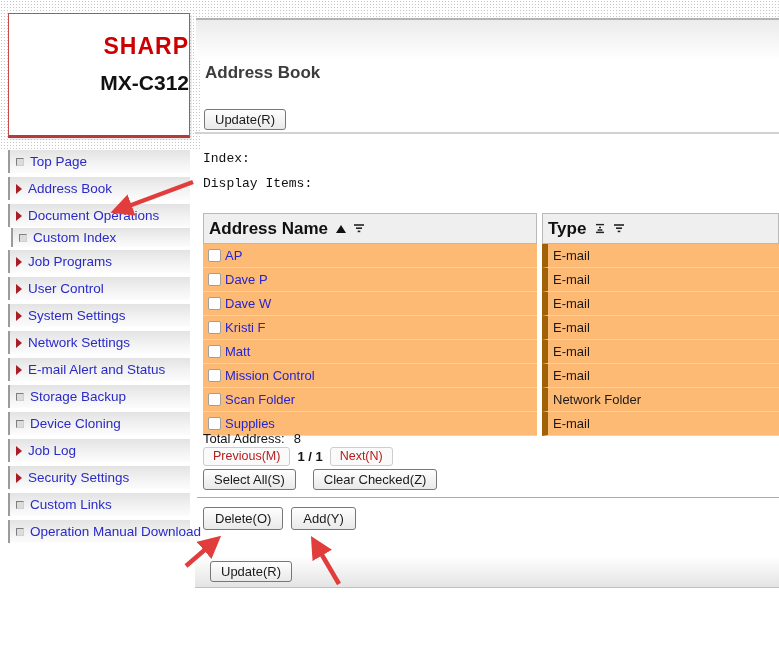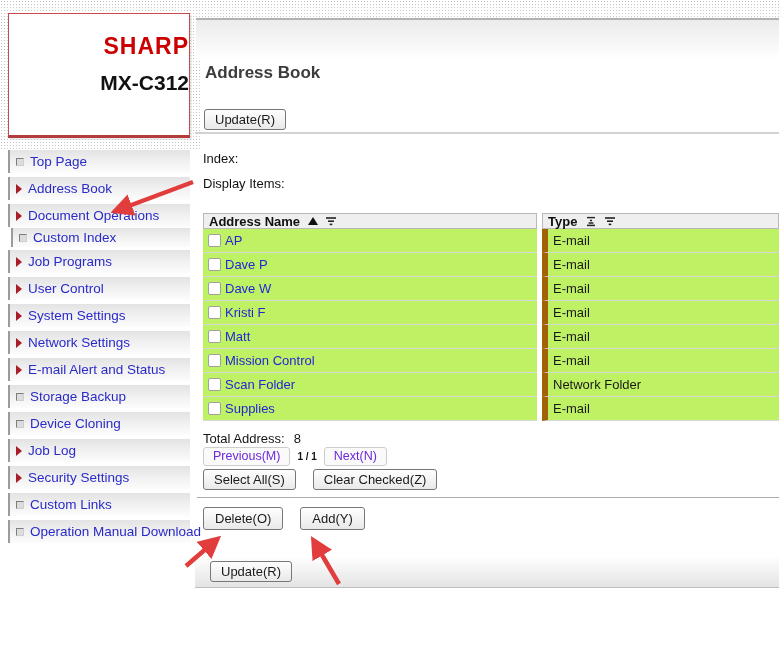--- a/index.html
+++ b/index.html
@@ -42,62 +42,62 @@
   .content-topgrad{position:absolute;left:196px;right:0;top:20px;height:40px;
     background:linear-gradient(180deg,#ebebeb,#ffffff);}
   .page-title{position:absolute;left:205px;top:63px;font-size:17px;font-weight:bold;color:#3c3c3c;}
 
   
   .btn{
     display:inline-block;font-family:"Liberation Sans",sans-serif;font-size:13px;color:#1a1a1a;
     background:linear-gradient(180deg,#fefefe,#e9e9e9);
     border:1px solid #777;border-radius:3px;padding:2px 10px;line-height:15px;cursor:pointer;
   }
-  .btn.disabled{color:#6d28d9;border-color:#cdcdcd;background:#fafafa;cursor:default;}
+  .btn.disabled{color:#b91c1c;border-color:#cdcdcd;background:#fafafa;cursor:default;}
   .upd-top{position:absolute;left:204px;top:109px;}
   .divider-1{position:absolute;left:195px;right:0;top:132px;height:2px;background:#d2d2d2;}
 
-  .lbl{position:absolute;font-size:13px;color:#111;}
+  .lbl{position:absolute;font-size:13px;color:#111;font-family:Liberation Mono, monospace;}
   .lbl-index{left:203px;top:151px;}
   .lbl-display{left:203px;top:176px;}
 
   
   .table{position:absolute;left:203px;top:213px;right:0;}
   .trow{display:flex;}
   .gapcol{flex:0 0 5px;}
   .c1{flex:0 0 334px;box-sizing:border-box;}
   .c2{flex:1 1 auto;box-sizing:border-box;}
   .thead .c1,.thead .c2{
-    background:#efefef;border:1px solid #b9b9b9;height:16px;display:flex;align-items:center;
-    font-weight:bold;font-size:13px;color:#101010;padding-left:5px;
+    background:#efefef;border:1px solid #b9b9b9;height:31px;display:flex;align-items:center;
+    font-weight:bold;font-size:17px;color:#101010;padding-left:5px;
   }
   .tbody .c1,.tbody .c2{
     height:24px;display:flex;align-items:center;border-bottom:1px solid #d7d7d7;padding-left:5px;
-    font-size:13px;background:#bef264;
+    font-size:13px;background:#fdba74;
   }
   .tbody .c2{border-left:6px solid #a16207;}
   .cell-link{color:#2525d4;text-decoration:none;margin-left:4px;cursor:pointer;}
   .type-text{color:#1a1a1a;}
   input.cb{
     appearance:none;-webkit-appearance:none;width:13px;height:13px;margin:0;
     border:1px solid #9f9f9f;border-radius:2px;background:#fff;cursor:pointer;
   }
   .hdr-icons{display:flex;align-items:center;gap:7px;margin-left:8px;}
   .sort-asc{width:0;height:0;border-left:5px solid transparent;border-right:5px solid transparent;border-bottom:8px solid #111;}
   .icon-svg{display:block;}
 
   .total-line{position:absolute;left:203px;top:431px;font-size:13px;}
   .total-val{margin-left:9px;}
 
   .pag-row{position:absolute;left:203px;top:447px;display:flex;align-items:center;}
   .pag-row .btn{padding:1px 9px;font-size:12.5px;}
-  .page-num{font-weight:bold;font-size:10px;margin:0 7px;}
+  .page-num{font-weight:bold;font-size:13px;margin:0 7px;}
   .sel-row{position:absolute;left:203px;top:469px;display:flex;gap:17px;}
   .divider-2{position:absolute;left:197px;right:0;top:497px;height:1px;background:#ababab;}
-  .del-row{position:absolute;left:203px;top:507px;display:flex;gap:17px;}
+  .del-row{position:absolute;left:203px;top:507px;display:flex;gap:8px;}
   .del-row .btn{padding:3px 11px;}
 
   .bottom-band{
     position:absolute;left:195px;right:0;top:556px;height:31px;
     background:linear-gradient(180deg,#ffffff,#e4e4e4);border-bottom:1px solid #bfbfbf;
   }
   .upd-bottom{position:absolute;left:15px;top:5px;}
 
   .arrows{position:absolute;left:0;top:0;width:779px;height:655px;pointer-events:none;z-index:40;}
 </style>

